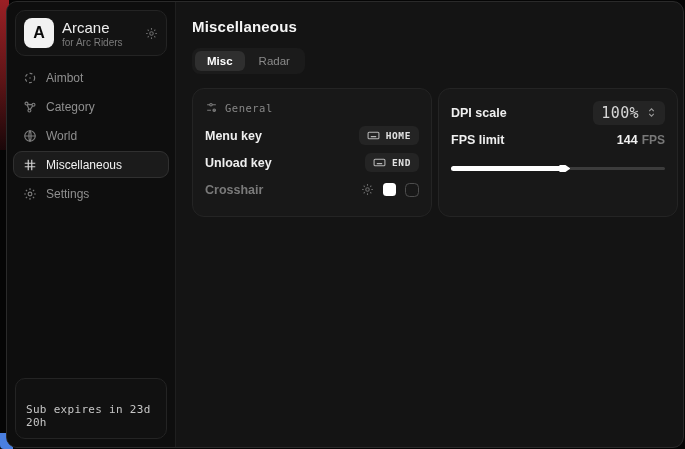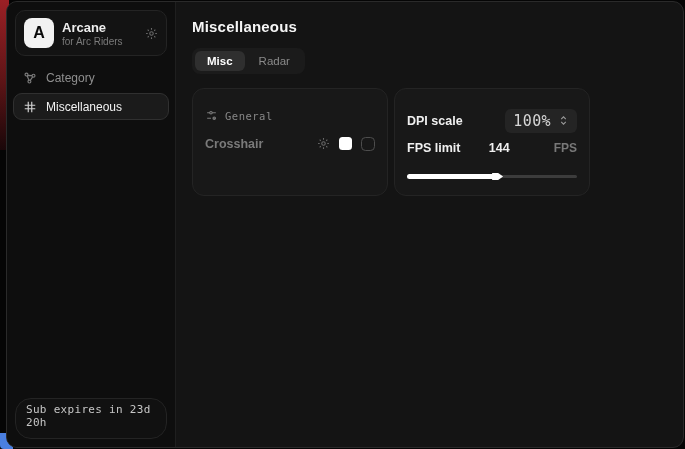--- a/index.html
+++ b/index.html
@@ -18,51 +18,51 @@
 
   
   .sidebar { width:169px; background:#0e0e0e; border-right:1px solid #1f1f1f;
     display:flex; flex-direction:column; flex-shrink:0; }
   .brand-card { margin:8px; padding:7px 8px; background:#131313;
     border:1px solid #242424; border-radius:10px; display:flex; align-items:center; gap:8px; }
   .brand-logo { width:30px; height:30px; background:#f2f2f2; border-radius:8px;
     display:flex; align-items:center; justify-content:center;
     color:#0a0a0a; font-weight:bold; font-size:16px; flex-shrink:0; }
   .brand-text { display:flex; flex-direction:column; gap:1px; min-width:0; }
-  .brand-title { color:#ededed; font-size:13px; font-weight:bold; }
+  .brand-title { color:#ededed; font-size:15px; font-weight:normal; }
   .brand-sub { color:#7b7b7b; font-size:10px; }
   .brand-gear { margin-left:auto; color:#6b6b6b; display:flex; }
 
   .category-label { margin:12px 14px 8px; color:#6e6e6e; font-size:10px; }
 
   .nav { display:flex; flex-direction:column; padding:0 6px; gap:2px; }
   .nav-item { display:flex; align-items:center; gap:9px; height:27px; padding:0 9px;
     color:#8f8f8f; font-size:12px; border:1px solid transparent; border-radius:9px; cursor:pointer; }
   .nav-item svg { flex-shrink:0; opacity:.85; }
   .nav-item.active { background:#1b1b1b; border-color:#303030; color:#f2f2f2; }
 
   .sidebar-spacer { flex:1; }
 
-  .status-box { margin:8px; padding:4px 10px 9px; background:#111111;
-    border:1px solid #242424; border-radius:16px; display:flex; flex-direction:column; gap:3px; }
+  .status-box { margin:8px; padding:24px 10px 9px; background:#111111;
+    border:1px solid #242424; border-radius:10px; display:flex; flex-direction:column; gap:3px; }
   .status-line1 { color:#c7c7c7; font-size:11px; letter-spacing:.3px; }
   .status-line2 { color:#bdbdbd; font-size:10px; font-weight:bold; }
 
   
   .main { flex:1; padding:16px; }
   .page-title { color:#f5f5f5; font-size:15px; font-weight:bold; letter-spacing:.2px; }
 
   .tabs { margin-top:13px; display:inline-flex; background:#1b1b1b; border-radius:8px;
     padding:3px; gap:2px;align-items:flex-end; }
   .tab { padding:4px 12px; font-size:11.5px; color:#8a8a8a; border-radius:6px; cursor:pointer; }
   .tab.active { background:#2f2f2f; color:#ffffff; font-weight:bold; }
 
   .panels { margin-top:14px; display:flex; gap:6px; }
-  .panel { width:196px; background:#181818; border:1px solid #242424; border-radius:12px;
-    padding:18px 12px 13px; }
+  .panel { width:240px; background:#181818; border:1px solid #242424; border-radius:12px;
+    padding:10px 12px 13px; }
   .panel-header { display:flex; align-items:center; gap:7px; color:#878787;
     font-size:10.5px; margin:2px 0 8px; letter-spacing:.5px; }
   .panel-header svg { opacity:.9; }
 
   .row { display:flex; align-items:center; justify-content:space-between; height:27px; }
   .row-label { color:#efefef; font-size:12.5px; font-weight:bold; }
   .row-label.dim { color:#7a7a7a;text-align:right; }
 
   .keybind-chip { display:flex; align-items:center; gap:6px; background:#242424;
     border-radius:6px; padding:3px 8px; cursor:pointer; }
@@ -75,21 +75,21 @@
   .checkbox { width:14px; height:14px; border:1.5px solid #4d4d4d; border-radius:4.5px;
     background:transparent; cursor:pointer; }
 
   .select-chip { display:flex; align-items:center; gap:7px; background:#242424;
     border-radius:6px; padding:3px 8px; cursor:pointer; }
   .select-value { color:#d6d6d6; font-size:15px; letter-spacing:.4px; }
   .select-chip svg { color:#9a9a9a; }
 
   .fps-value { display:flex; align-items:center; gap:4px; }
   .fps-num { color:#f0f0f0; font-size:12.5px; font-weight:bold; }
-  .fps-unit { color:#787878; font-size:12px; font-weight:bold;margin-left:40px; }
+  .fps-unit { color:#787878; font-size:12px; font-weight:bold; }
 
   .slider { position:relative; margin-top:9px; height:12px; cursor:pointer; }
   .slider-track { position:absolute; top:5px; left:0; right:0; height:3px;
     background:#3c3c3c; border-radius:2px; }
   .slider-fill { position:absolute; top:4px; left:0; height:5px; background:#ffffff;
     border-radius:3px; }
   .slider-thumb { position:absolute; top:1px; width:11px; height:11px; background:#ffffff;
     clip-path:polygon(0 18%, 55% 18%, 100% 50%, 55% 82%, 0 82%, 0 50%);
     border-radius:2px; }
 </style>
@@ -114,32 +114,53 @@
             <circle cx="12" cy="12" r="3.2"></circle>
             <path d="M12 2v3M12 19v3M2 12h3M19 12h3M4.9 4.9l2.1 2.1M17 17l2.1 2.1M19.1 4.9 17 7M7 17l-2.1 2.1"></path>
           </svg>
       </span>
     </div>
 
 
     <div class="nav">
       <div class="nav-item">
         <svg width="14" height="14" viewBox="0 0 24 24" fill="none" stroke="currentColor" stroke-width="2">
+            <circle cx="12" cy="12" r="8" stroke-dasharray="5 4"></circle>
+            <circle cx="12" cy="12" r="1.2" fill="currentColor" stroke="none"></circle>
+          </svg>
+        <span>Aimbot</span>
+      </div>
+      <div class="nav-item">
+        <svg width="14" height="14" viewBox="0 0 24 24" fill="none" stroke="currentColor" stroke-width="2">
             <circle cx="6" cy="6" r="2.5"></circle>
             <circle cx="18" cy="8" r="2.5"></circle>
             <circle cx="11" cy="18" r="2.5"></circle>
             <path d="M8 7.5 15.6 8M7 8.3l3 7.2M16.5 10.2l-4 5.8"></path>
           </svg>
         <span>Category</span>
       </div>
+      <div class="nav-item">
+        <svg width="14" height="14" viewBox="0 0 24 24" fill="none" stroke="currentColor" stroke-width="2">
+            <circle cx="12" cy="12" r="9"></circle>
+            <path d="M3 12h18M12 3c2.5 2.5 2.5 15.5 0 18-2.5-2.5-2.5-15.5 0-18z"></path>
+          </svg>
+        <span>World</span>
+      </div>
       <div class="nav-item active">
         <svg width="14" height="14" viewBox="0 0 24 24" fill="none" stroke="currentColor" stroke-width="2">
             <path d="M9 3v18M15 3v18M3 9h18M3 15h18"></path>
           </svg>
         <span>Miscellaneous</span>
+      </div>
+      <div class="nav-item">
+        <svg width="14" height="14" viewBox="0 0 24 24" fill="none" stroke="currentColor" stroke-width="2">
+            <circle cx="12" cy="12" r="3.2"></circle>
+            <path d="M12 2v3M12 19v3M2 12h3M19 12h3M4.9 4.9l2.1 2.1M17 17l2.1 2.1M19.1 4.9 17 7M7 17l-2.1 2.1"></path>
+          </svg>
+        <span>Settings</span>
       </div>
     </div>
 
     <div class="sidebar-spacer"></div>
 
     <div class="status-box">
       <span class="status-line1 mono">Sub expires in 23d 20h</span>
     </div>
   </div>
 
@@ -157,21 +178,41 @@
       <div class="panel">
         <div class="panel-header mono">
           <svg width="13" height="13" viewBox="0 0 24 24" fill="none" stroke="currentColor" stroke-width="2">
               <path d="M20 7h-7M9 7H4M20 17h-5M11 17H4"></path>
               <circle cx="11" cy="7" r="2.3"></circle>
               <circle cx="17" cy="17" r="2.3"></circle>
             </svg>
           <span>General</span>
         </div>
 
-
+        <div class="row">
+          <span class="row-label">Menu key</span>
+          <div class="keybind-chip">
+            <svg width="13" height="13" viewBox="0 0 24 24" fill="none" stroke="currentColor" stroke-width="2">
+                <rect x="2" y="6" width="20" height="12" rx="2"></rect>
+                <path d="M6 10h.01M10 10h.01M14 10h.01M18 10h.01M7 14h10"></path>
+              </svg>
+            <span class="keybind-text mono">HOME</span>
+          </div>
+        </div>
+
+        <div class="row">
+          <span class="row-label">Unload key</span>
+          <div class="keybind-chip">
+            <svg width="13" height="13" viewBox="0 0 24 24" fill="none" stroke="currentColor" stroke-width="2">
+                <rect x="2" y="6" width="20" height="12" rx="2"></rect>
+                <path d="M6 10h.01M10 10h.01M14 10h.01M18 10h.01M7 14h10"></path>
+              </svg>
+            <span class="keybind-text mono">END</span>
+          </div>
+        </div>
 
         <div class="row">
           <span class="row-label dim">Crosshair</span>
           <div class="crosshair-controls">
             <span class="crosshair-gear">
               <svg width="13" height="13" viewBox="0 0 24 24" fill="none" stroke="currentColor" stroke-width="2">
                   <circle cx="12" cy="12" r="3.2"></circle>
                   <path d="M12 2v3M12 19v3M2 12h3M19 12h3M4.9 4.9l2.1 2.1M17 17l2.1 2.1M19.1 4.9 17 7M7 17l-2.1 2.1"></path>
                 </svg>
             </span>

